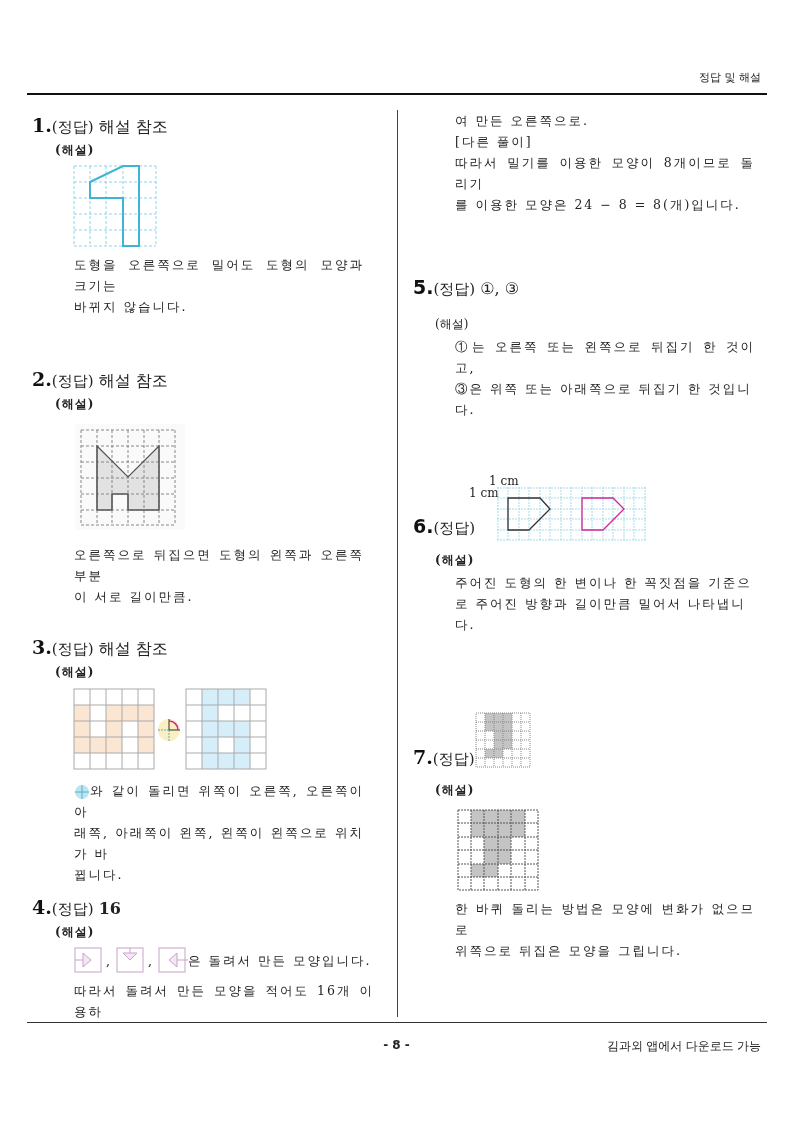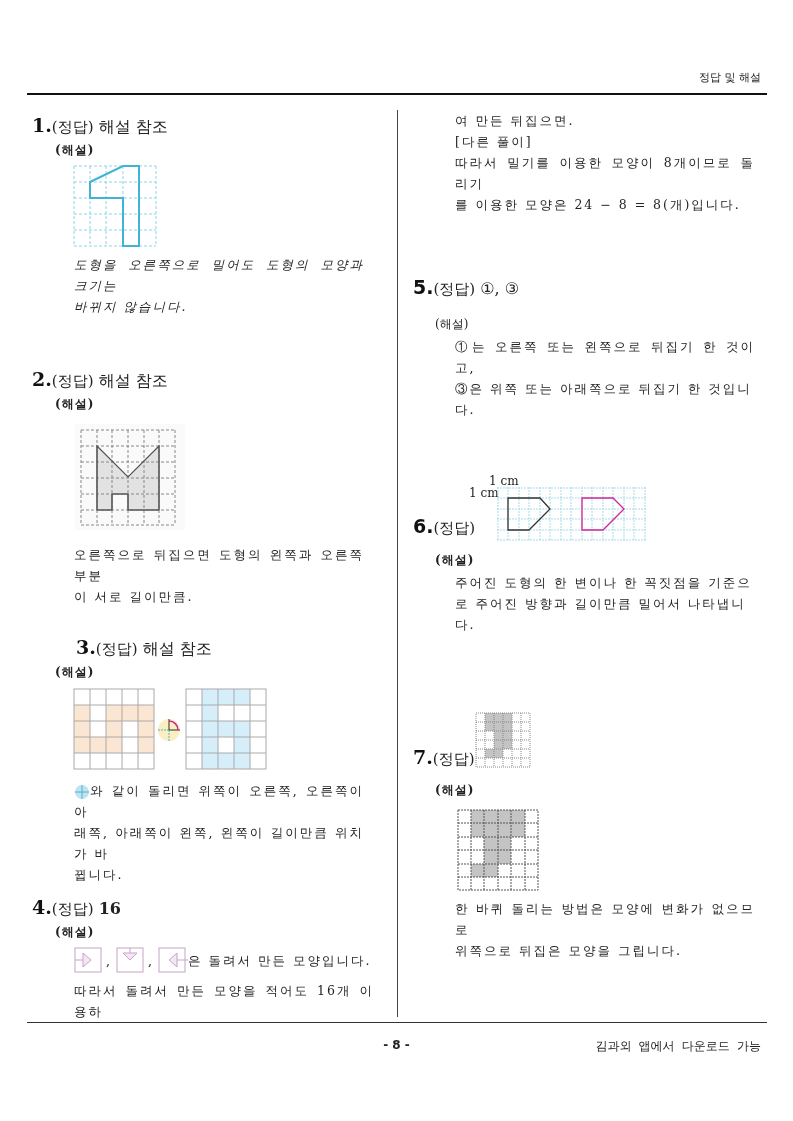--- a/index.html
+++ b/index.html
@@ -4,21 +4,21 @@
   <style>
     html, body { margin:0; padding:0; background:#fff; }
     body { width:793px; height:1121px; position:relative; overflow:hidden;
       font-family: "DejaVu Serif", "Liberation Serif", serif; color:#222; }
     .abs { position:absolute; }
     .hdr { right:32px; top:70px; font-family:"DejaVu Sans","Liberation Sans",sans-serif; font-size:11px; color:#222;margin-left:24px; }
     .hdr-rule { left:27px; width:740px; top:93px; height:2px; background:#111; }
     .col-div { left:397px; top:110px; width:1px; height:907px; background:#444; }
     .foot-rule { left:27px; width:740px; top:1022px; height:1px; background:#333; }
     .pageno { left:0; width:793px; top:1038px; text-align:center; font-family:"DejaVu Sans","Liberation Sans",sans-serif; font-size:12px; font-weight:bold; }
-    .footnote { right:32px; top:1038px; font-family:Liberation Mono, monospace; font-size:12px; }
+    .footnote { right:32px; top:1038px; font-family:Liberation Sans, sans-serif; font-size:12px; }
     .qnum { font-family:"DejaVu Serif","Liberation Serif",serif; font-weight:bold; font-size:19px; color:#111; }
     .ans { font-size:16px; }
     .ans-label { font-size:15px; }
     .sol-label { font-size:12px; font-weight:bold; letter-spacing:1px; }
     .txt { font-size:12.5px; line-height:21px; letter-spacing:2px; text-align:justify; }
     .inline-icon { display:inline-block; vertical-align:middle; }
   </style>
 </head>
 <body>
 
@@ -41,21 +41,21 @@
       <line x1="1" y1="81" x2="83" y2="81"></line>
     <line x1="1" y1="1" x2="1" y2="81"></line>
       <line x1="17" y1="1" x2="17" y2="81"></line>
       <line x1="33" y1="1" x2="33" y2="81"></line>
       <line x1="50" y1="1" x2="50" y2="81"></line>
       <line x1="66" y1="1" x2="66" y2="81"></line>
       <line x1="83" y1="1" x2="83" y2="81"></line>
   </g>
   <polygon points="50,1 66,1 66,81 50,81 50,33 17,33 17,17" fill="none" stroke="#3fb4d6" stroke-width="2"></polygon>
 </svg>
-<div class="abs txt" style="left:74px;top:254px;width:290px;font-style:italic;">
+<div class="abs txt" style="left:74px;top:254px;width:290px;">
   <div>도형을 오른쪽으로 밀어도 도형의 모양과 크기는</div>
   <div>바뀌지 않습니다.</div>
 </div>
 
 <div class="abs" style="left:32px;top:368px;">
   <span class="qnum">2.</span><span class="ans-label">(정답)</span>
   <span class="ans">해설 참조</span>
 </div>
 <div class="abs sol-label" style="left:55px;top:396px;">(해설)</div>
 <svg class="abs" style="left:75px;top:424px;" width="110" height="106">
@@ -77,21 +77,21 @@
       <line x1="84" y1="6" x2="84" y2="101"></line>
       <line x1="100" y1="6" x2="100" y2="101"></line>
   </g>
   <polygon points="22,22 53,53 84,22 84,86 53,86 53,70 37,70 37,86 22,86" fill="none" stroke="#555" stroke-width="1.2"></polygon>
 </svg>
 <div class="abs txt" style="left:74px;top:544px;width:290px;">
   <div>오른쪽으로 뒤집으면 도형의 왼쪽과 오른쪽 부분</div>
   <div>이 서로 길이만큼.</div>
 </div>
 
-<div class="abs" style="left:32px;top:636px;margin-left:44px;">
+<div class="abs" style="left:32px;top:636px;">
   <span class="qnum">3.</span><span class="ans-label">(정답)</span>
   <span class="ans">해설 참조</span>
 </div>
 <div class="abs sol-label" style="left:55px;top:664px;">(해설)</div>
 <svg class="abs" style="left:73px;top:688px;" width="196" height="84">
   <g fill="#fbe6d3">
     <rect x="1" y="17" width="16" height="48"></rect>
       <rect x="17" y="49" width="16" height="16"></rect>
       <rect x="33" y="17" width="16" height="48"></rect>
       <rect x="49" y="17" width="16" height="16"></rect>
@@ -135,21 +135,21 @@
       <line x1="113" y1="49" x2="193" y2="49"></line>
       <line x1="113" y1="65" x2="193" y2="65"></line>
   </g>
 </svg>
 <div class="abs txt" style="left:74px;top:780px;width:290px;">
   <div><svg class="inline-icon" width="16" height="16">
         <circle cx="8" cy="8" r="7" fill="#bfe3f3"></circle>
         <line x1="1" y1="8" x2="15" y2="8" stroke="#4ab6c8"></line>
         <line x1="8" y1="1" x2="8" y2="15" stroke="#4ab6c8"></line>
       </svg><span>와 같이 돌리면 위쪽이 오른쪽, 오른쪽이 아</span></div>
-  <div>래쪽, 아래쪽이 왼쪽, 왼쪽이 길이만큼 위치가 바</div>
+  <div>래쪽, 아래쪽이 왼쪽, 왼쪽이 왼쪽으로 위치가 바</div>
   <div>뀝니다.</div>
 </div>
 
 <div class="abs" style="left:32px;top:896px;">
   <span class="qnum">4.</span><span class="ans-label">(정답)</span>
   <span class="ans" style="font-weight:bold;">16</span>
 </div>
 <div class="abs sol-label" style="left:55px;top:924px;">(해설)</div>
 <div class="abs txt" style="left:74px;top:946px;width:300px;">
   <div style="height:28px;display:flex;align-items:center;">
@@ -169,21 +169,21 @@
         <rect x="1" y="1" width="26" height="24" fill="none" stroke="#c8a3c8"></rect>
         <polygon points="19,6 11,13 19,20" fill="#f5e6f5" stroke="#c8a3c8"></polygon>
         <line x1="19" y1="13" x2="30" y2="13" stroke="#c8a3c8"></line>
       </svg>
     <span>은 돌려서 만든 모양입니다.</span>
   </div>
   <div style="margin-top:6px;">따라서 돌려서 만든 모양을 적어도 16개 이용하</div>
 </div>
 
 <div class="abs txt" style="left:455px;top:110px;width:300px;">
-  <div>여 만든 뒤집으면.</div>
+  <div>여 만든 오른쪽으로.</div>
   <div>[다른 풀이]</div>
   <div>따라서 밀기를 이용한 모양이 8개이므로 돌리기</div>
   <div>를 이용한 모양은 24 − 8 = 8(개)입니다.</div>
 </div>
 
 <div class="abs" style="left:413px;top:276px;">
   <span class="qnum" style="font-family:'DejaVu Sans','Liberation Sans',sans-serif;">5.</span><span class="ans-label">(정답)</span>
   <span class="ans">①, ③</span>
 </div>
 <div class="abs" style="left:435px;top:316px;font-size:12px;">(해설)</div>

